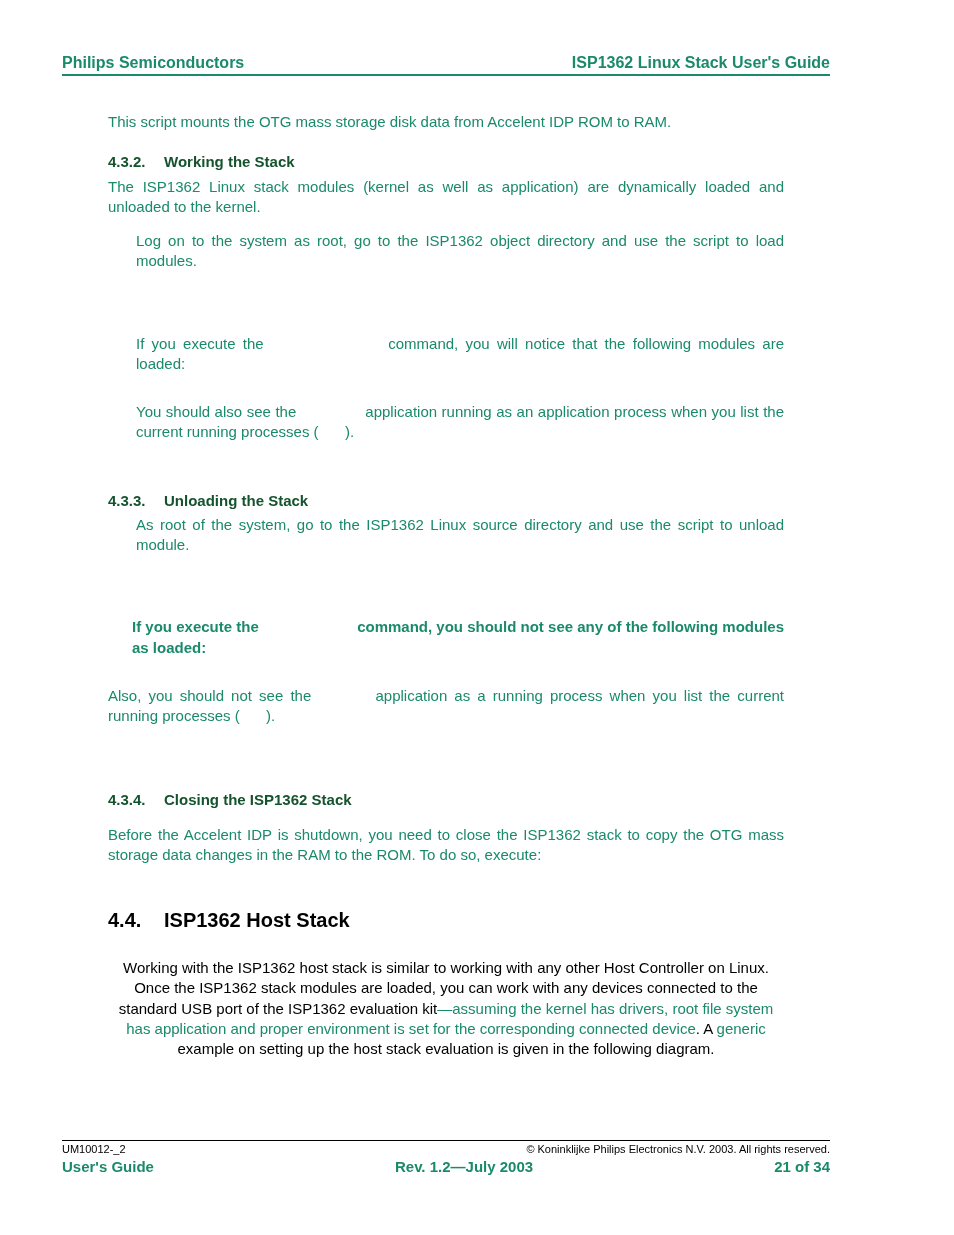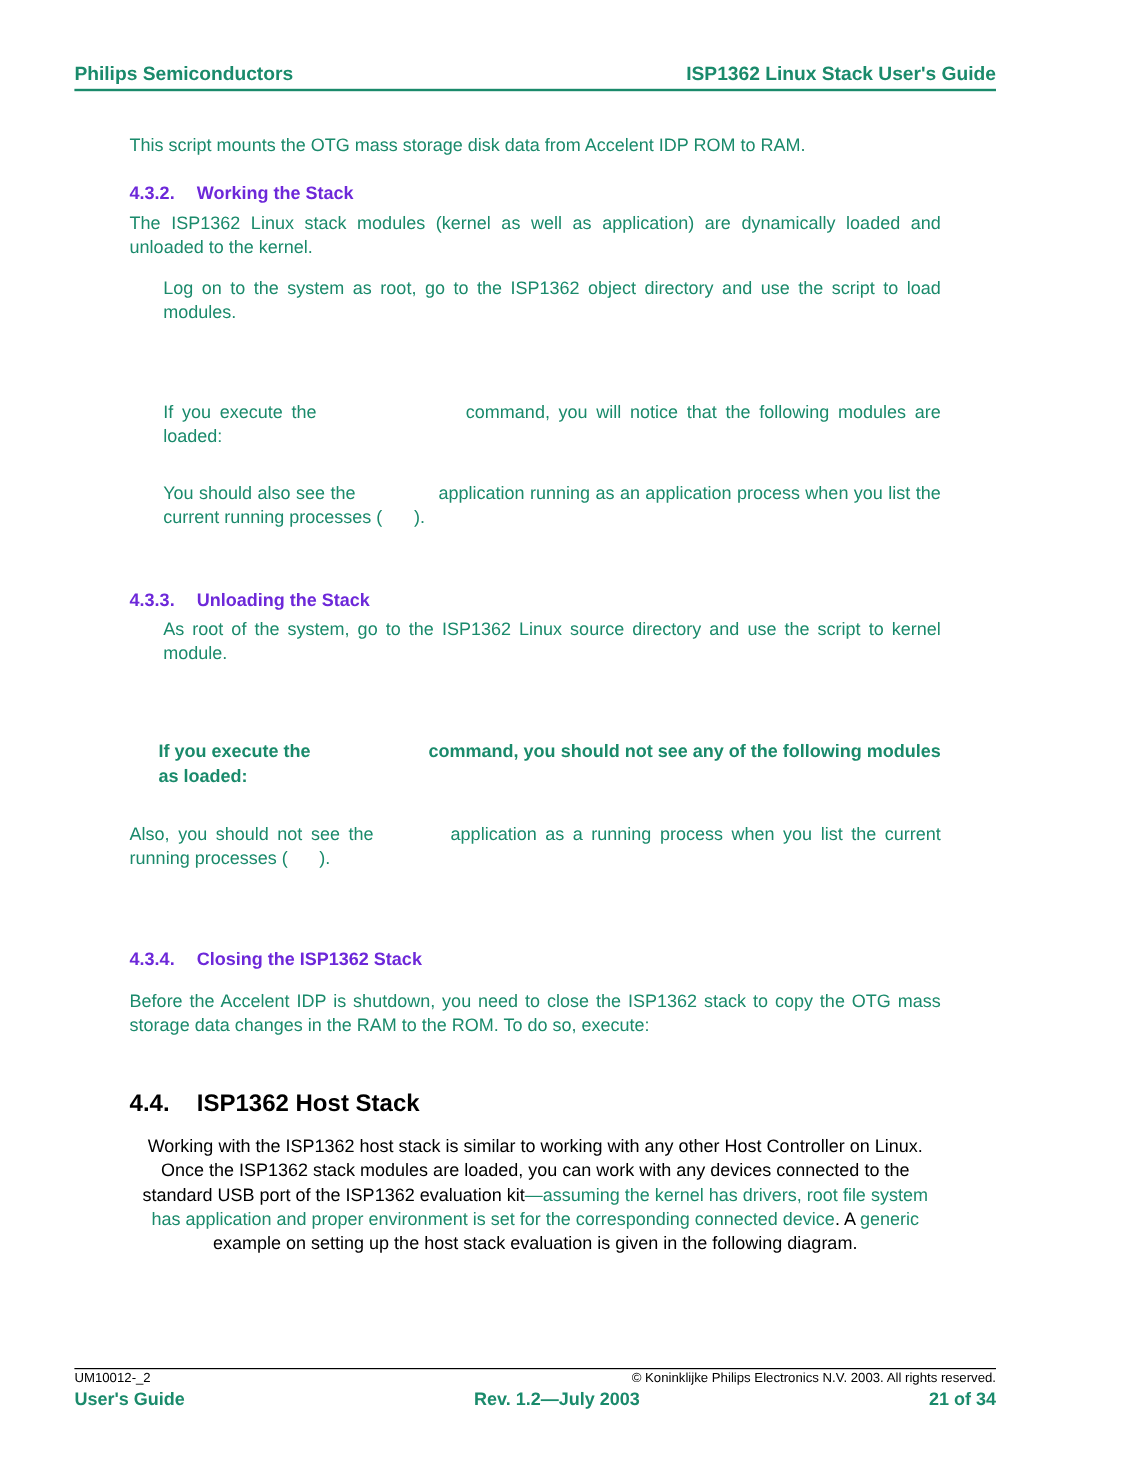--- a/index.html
+++ b/index.html
@@ -47,34 +47,34 @@
     right: 108px;
     color: #1a8a6b;
     font-size: 15px;
     line-height: 1.35;
   }
   .green { color: #1a8a6b; }
   .black { color: #000; }
   .para { margin: 0 0 14px 0; text-align: justify; }
   .sec-head {
     font-weight: 700;
-    color: #6d28d9;
+    color: #14532d;
     margin-top: 20px;
     margin-bottom: 4px;
     display: flex;
   }
   .sec-head .num { min-width: 56px; }
   .indent1 { margin-left: 28px; }
   .indent2 { margin-left: 24px; font-weight: bold; }
   .big-head {
     font-weight: 700;
     color: #000;
     font-size: 20px;
     margin-top: 42px;
-    margin-bottom: 12px;
+    margin-bottom: 24px;
     display: flex;
   }
   .big-head .num { min-width: 56px; }
   .gap { height: 48px; }
 
   .footer-top {
     position: absolute;
     left: 62px;
     right: 62px;
     bottom: 80px;
@@ -136,21 +136,21 @@
       <span style="display:inline-block; width:18px;"></span>
       <span>).</span>
     </p>
 
     <div style="height:14px"></div>
 
     <div class="sec-head">
       <span class="num">4.3.3.</span>
       <span>Unloading the Stack</span>
     </div>
-    <p class="para indent1">As root of the system, go to the ISP1362 Linux source directory and use the script to kernel module.</p>
+    <p class="para indent1">As root of the system, go to the ISP1362 Linux source directory and use the script to unload module.</p>
 
     <div class="gap"></div>
 
     <p class="para indent2">
       <span>If you execute the </span>
       <span style="display:inline-block; width:90px;"></span>
       <span> command, you should not see any of the following modules as loaded:</span>
     </p>
 
     <div style="height:14px"></div>

